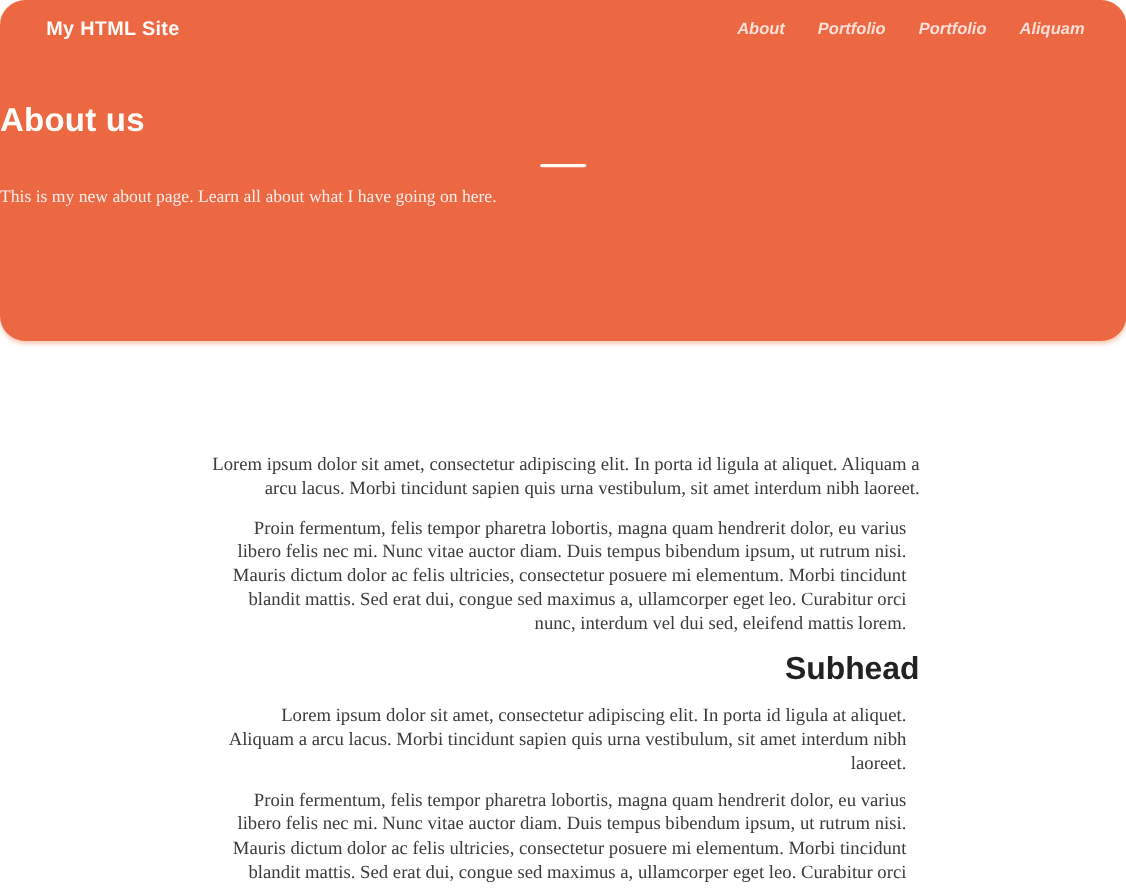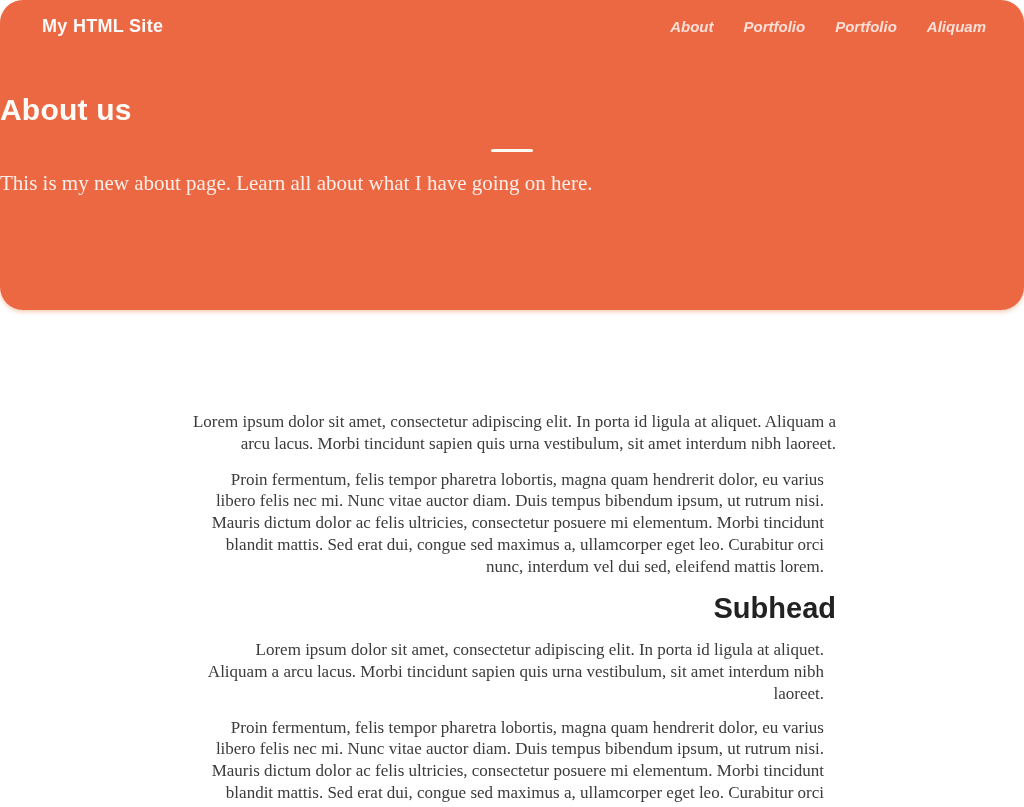--- a/index.html
+++ b/index.html
@@ -50,21 +50,21 @@
   }
   .divider {
     width: 42px;
     height: 3px;
     background: #fdf9f3;
     border-radius: 2px;
     margin: 22px auto 19px auto;
   }
   .tagline {
     font-family: "Liberation Serif", serif;
-    font-size: 21px;
+    font-size: 16px;
     color: rgba(255, 255, 255, 0.88);
   }
 
   
   .content {
     width: 648px;
     margin: 0 auto;
     padding-top: 101px;
     text-align: right;
     font-family: "Liberation Serif", serif;

